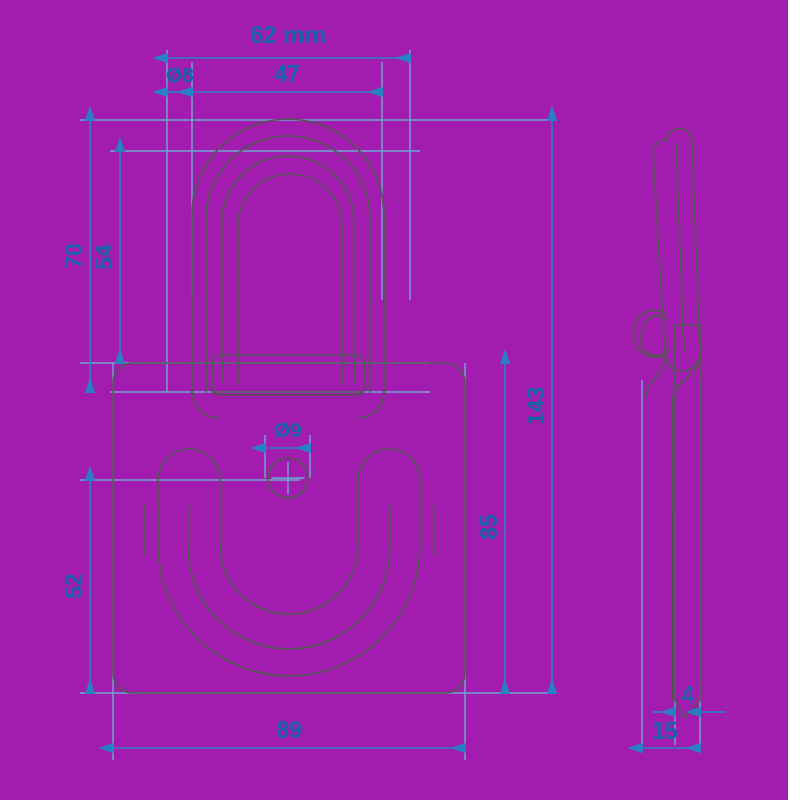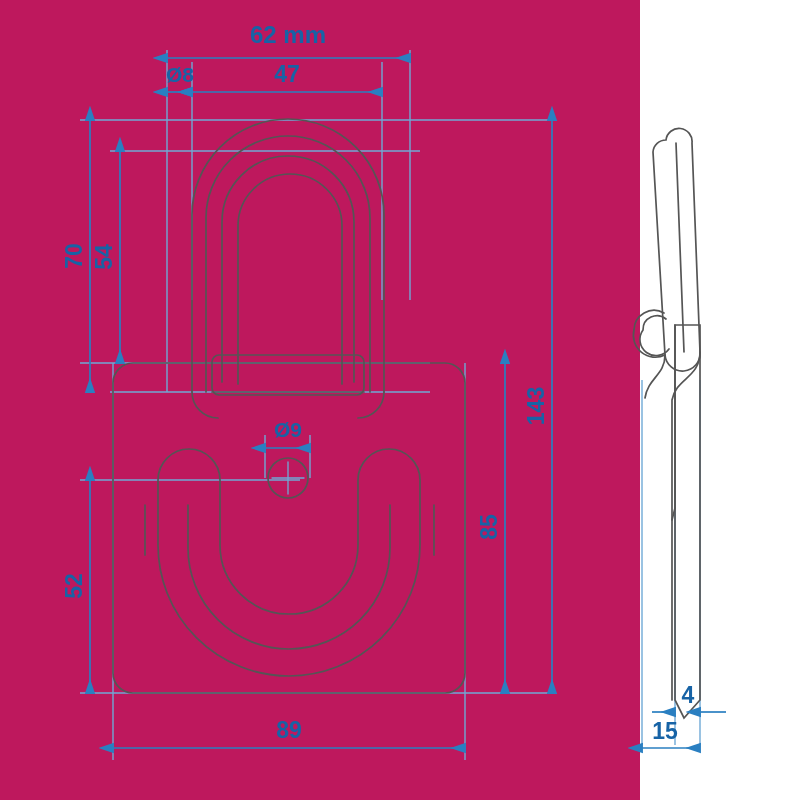--- a/index.html
+++ b/index.html
@@ -1,18 +1,18 @@
 <!DOCTYPE html>
 <html><head>
 <meta charset="utf-8">
 <style>
   html,body{margin:0;padding:0;background:#ffffff;}
   body{width:800px;height:800px;overflow:hidden;
        font-family:"Liberation Sans",sans-serif;}
-  #stage{position:relative;width:640px;height:800px;background:#be185d;}
+  #stage{position:relative;width:788px;height:800px;background:#a21caf;}
   svg{display:block;}
   .dimtxt{font-family:"Liberation Sans",sans-serif;font-weight:bold;
           fill:#1763a6;font-size:21px;}
 </style>
 </head>
 <body>
 
 <div id="stage">
 <svg width="800" height="800" viewBox="0 0 800 800">
 

